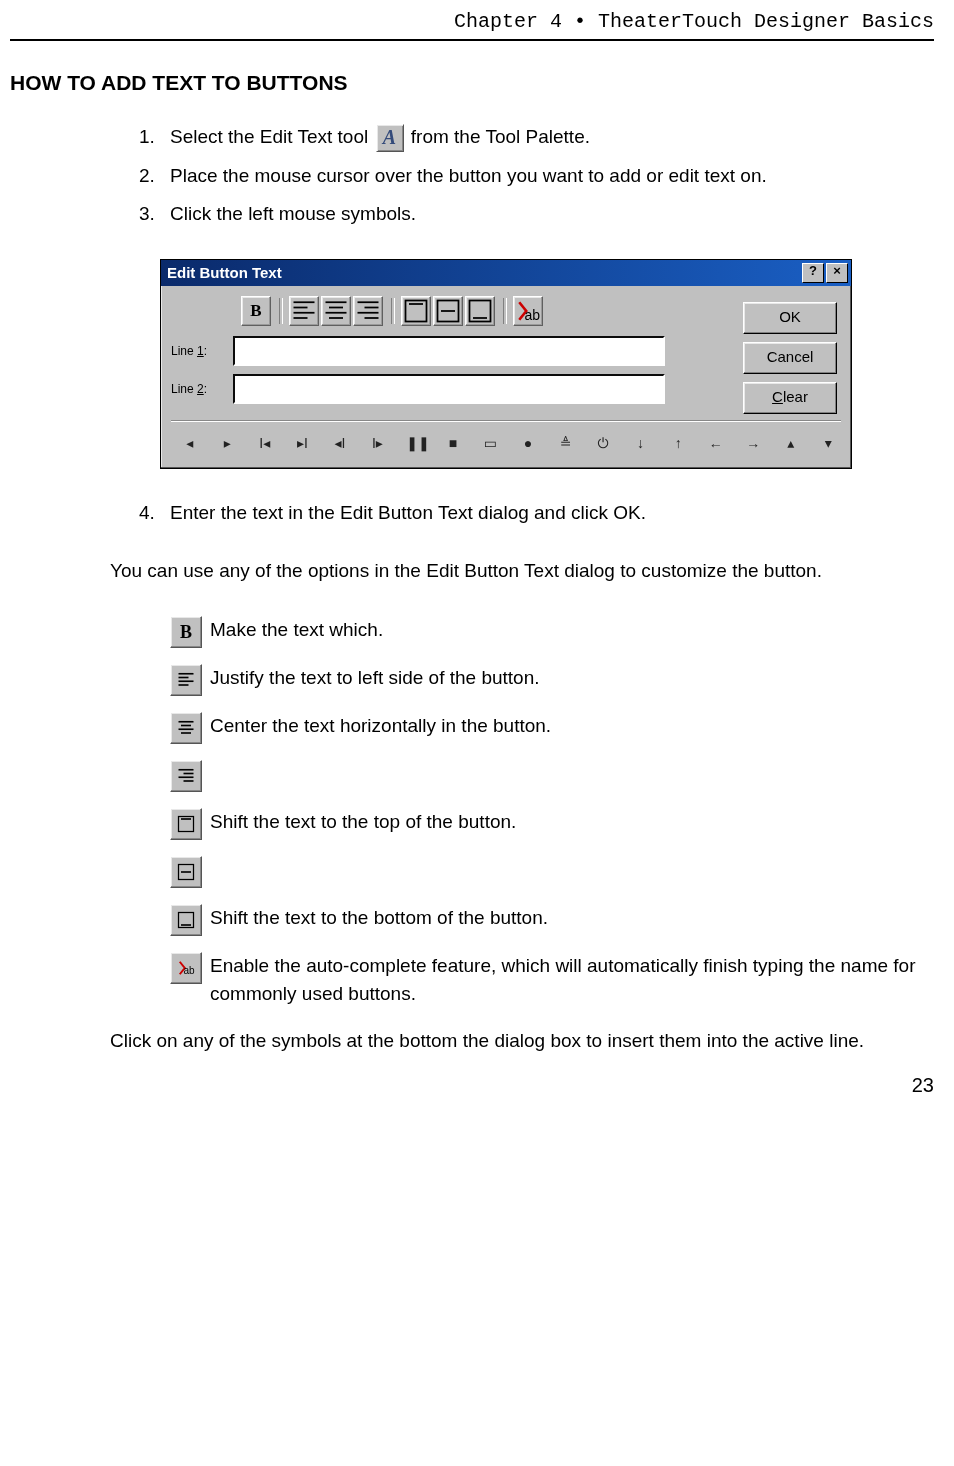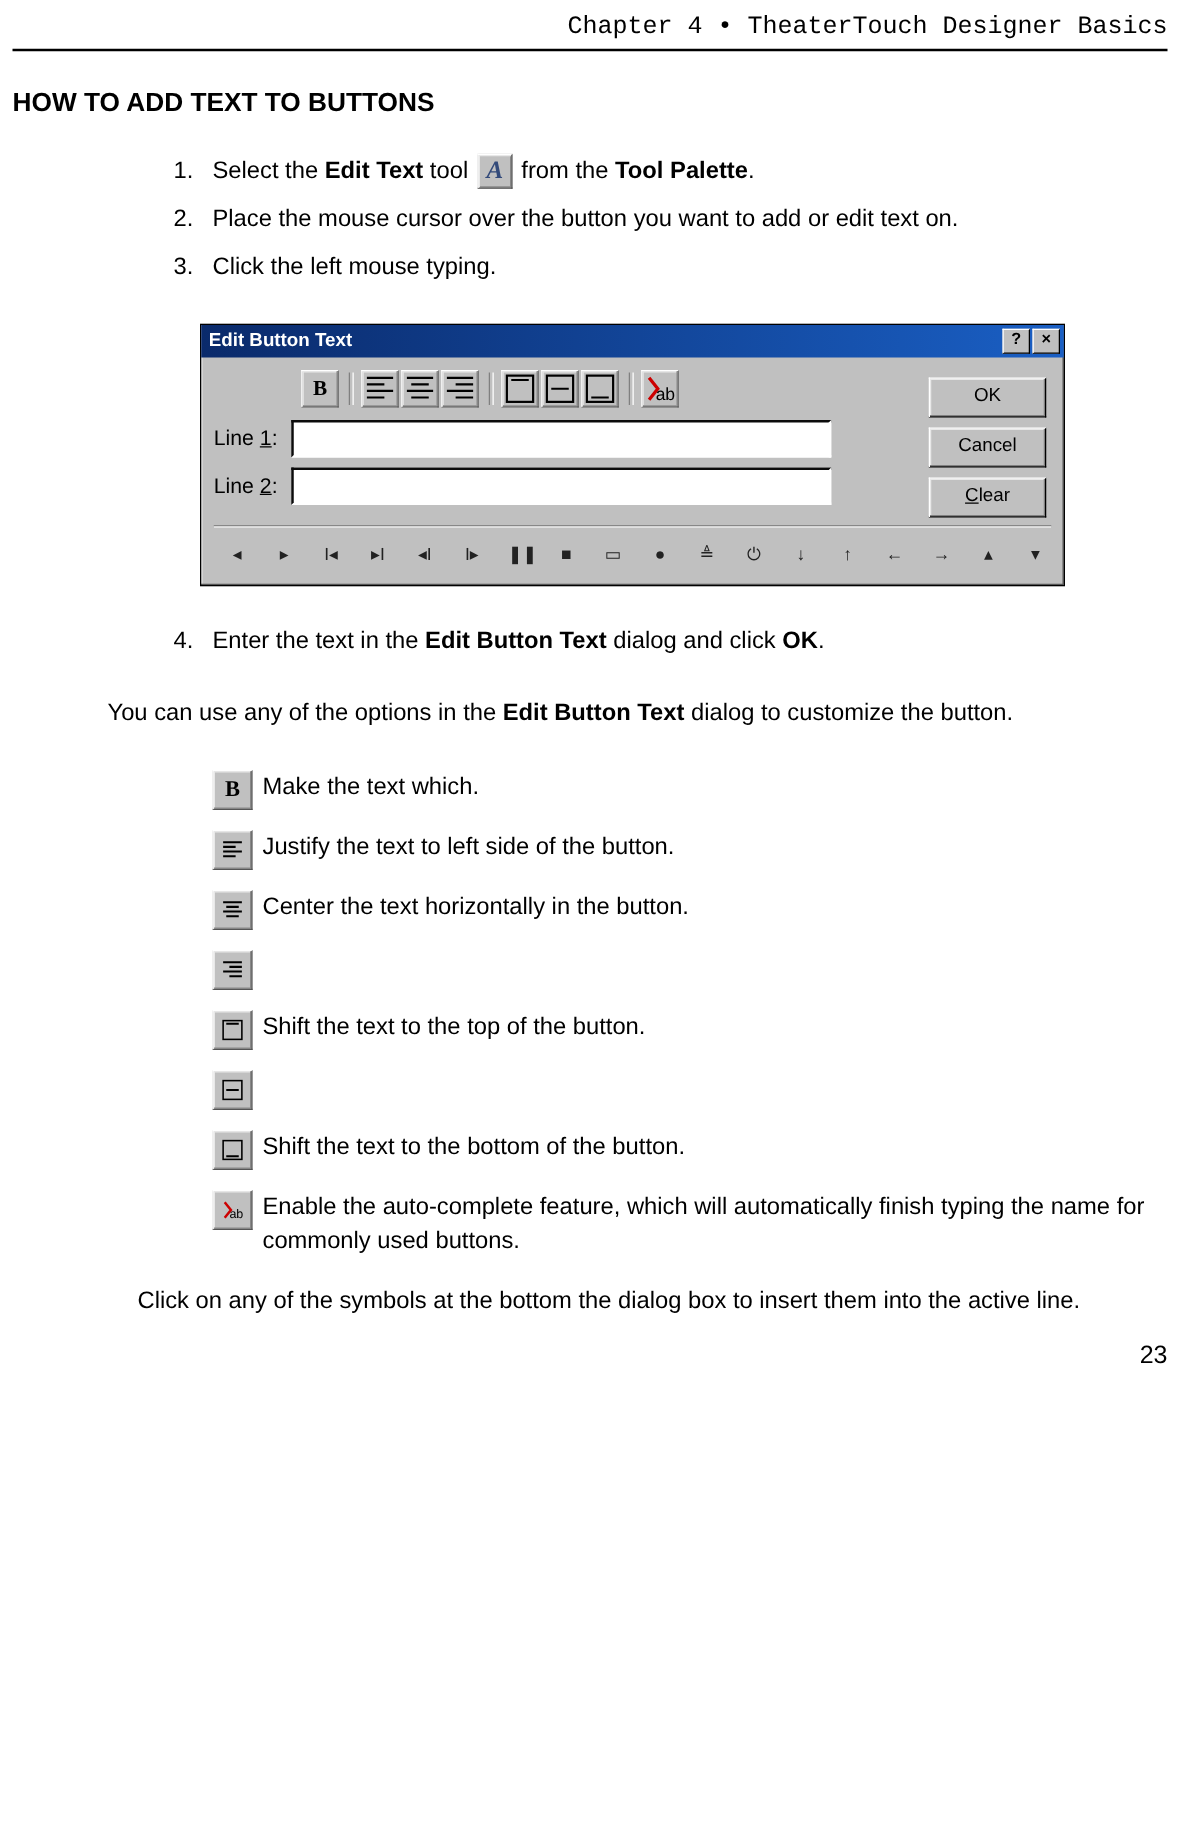--- a/index.html
+++ b/index.html
@@ -26,21 +26,21 @@
   }
   ol.steps {
     margin: 0 0 30px 120px;
     padding-left: 30px;
   }
   ol.steps li {
     margin-bottom: 10px;
     padding-left: 10px;
     line-height: 1.5;
   }
-  .bold { font-weight: bold; }
+  .bold { font-weight: normal; }
   .inline-icon {
     display: inline-block;
     width: 26px;
     height: 26px;
     vertical-align: middle;
     background: #c0c0c0;
     border: 1px solid #fff;
     border-right-color: #555;
     border-bottom-color: #555;
     box-shadow: inset 1px 1px 0 #e8e8e8, inset -1px -1px 0 #888;
@@ -112,21 +112,21 @@
     border-right: 1px solid #fff;
     margin: 0 6px;
   }
   .field-row {
     display: flex;
     align-items: center;
     margin: 8px 0;
   }
   .field-label {
     width: 62px;
-    font-size: 17px;
+    font-size: 12px;
   }
   .field-label .ul { text-decoration: underline; }
   .text-input {
     flex: none;
     width: 420px;
     height: 26px;
     background: #fff;
     border: 2px inset #bbb;
     border-top-color: #606060;
     border-left-color: #606060;
@@ -162,21 +162,21 @@
     padding: 14px 4px 4px 10px;
     border-top: 1px solid #888;
     box-shadow: inset 0 1px 0 #fff;
     margin-top: 16px;
     font-size: 14px;
     color: #222;
   }
   .sym { width: 18px; text-align: center; }
   
   .para {
-    margin: 0 0 30px 76px;
+    margin: 0 0 30px 100px;
     line-height: 1.5;
   }
   .icon-list {
     margin-left: 160px;
   }
   .icon-list .row {
     display: flex;
     align-items: flex-start;
     margin-bottom: 16px;
     line-height: 1.45;
@@ -208,21 +208,21 @@
 
 <div class="header-line">Chapter 4 • TheaterTouch Designer Basics</div>
 
 <div class="section-title">HOW TO ADD TEXT TO BUTTONS</div>
 
 <ol class="steps">
   <li>
     <span>Select the </span><span class="bold">Edit Text</span><span> tool </span><span class="inline-icon">A</span><span> from the </span><span class="bold">Tool Palette</span><span>.</span>
   </li>
   <li>Place the mouse cursor over the button you want to add or edit text on.</li>
-  <li>Click the left mouse typing.</li>
+  <li>Click the left mouse symbols.</li>
 </ol>
 
 <div class="dialog">
   <div class="titlebar">
     <span>Edit Button Text</span>
     <div class="titlebar-btns">
       <div class="tb-btn">?</div>
       <div class="tb-btn">×</div>
     </div>
   </div>

